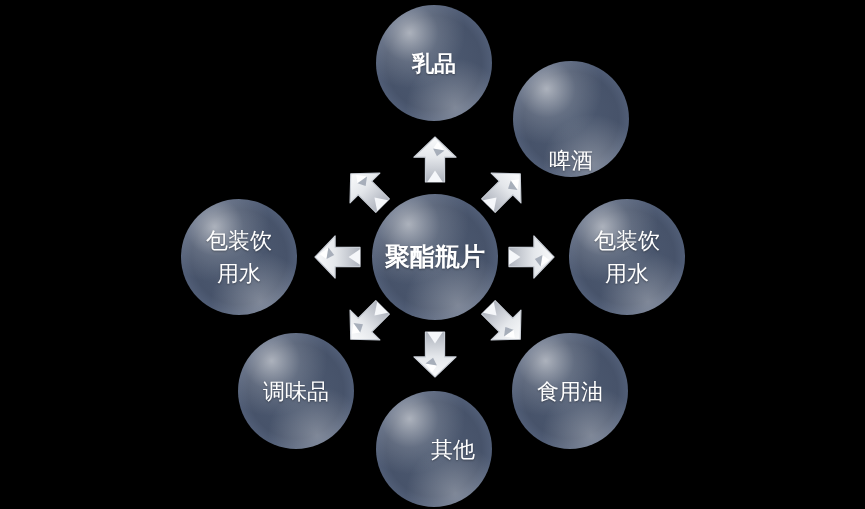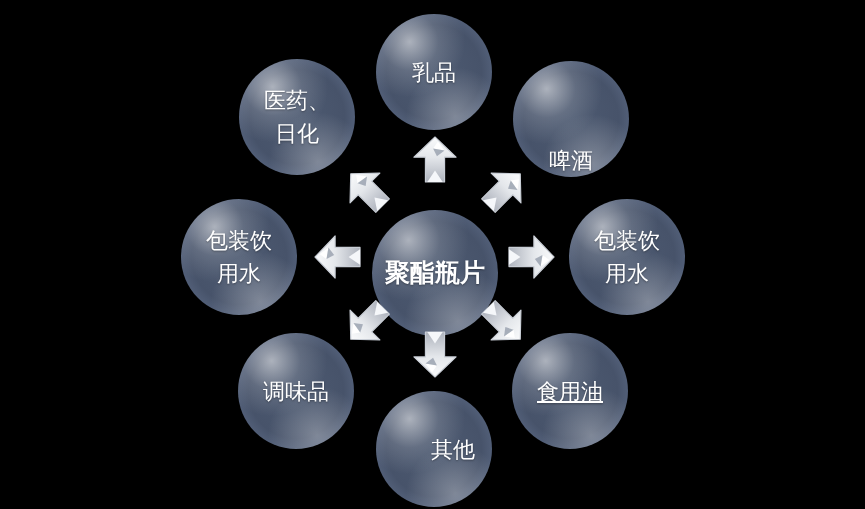--- a/index.html
+++ b/index.html
@@ -45,29 +45,29 @@
     width: 126px;
     height: 126px;
   }
   .bubble.center .label {
     width: auto;
     white-space: nowrap;
     font-size: 25px;
     font-weight: bold;
   }
   
-  .pos-top          { left: 376px; top: 14px; }
+  .pos-top          { left: 376px; top: 5px; font-weight: bold; }
   .pos-top-left     { left: 239px; top: 59px; }
   .pos-top-right    { left: 513px; top: 61px; align-items: flex-end; }
   .pos-left         { left: 181px; top: 199px; }
   .pos-right        { left: 569px; top: 199px; }
   .pos-bottom-left  { left: 238px; top: 333px; }
-  .pos-bottom-right { left: 512px; top: 333px; text-decoration: underline; }
+  .pos-bottom-right { left: 512px; top: 333px; }
   .pos-bottom       { left: 376px; top: 391px; justify-content: flex-end; }
-  .pos-center       { left: 372px; top: 210px; text-align: right; }
+  .pos-center       { left: 372px; top: 194px; text-align: right; }
   
   .arrow {
     position: absolute;
     width: 46px;
     height: 48px;
   }
   .arrow svg { width: 100%; height: 100%; display: block; }
   .arr-up         { left: 412px; top: 136px; transform: rotate(0deg); }
   .arr-up-right   { left: 481px; top: 166px; transform: rotate(45deg); }
   .arr-right      { left: 508px; top: 233px; transform: rotate(90deg); }
@@ -97,23 +97,20 @@
       </g>
     </defs>
   </svg>
 
   <div class="bubble center pos-center">
     <span class="label">聚酯瓶片</span>
   </div>
 
   <div class="bubble pos-top">
     <span class="label">乳品</span>
-  </div>
-  <div class="bubble pos-top-left">
-    <span class="label">医药、日化</span>
   </div>
   <div class="bubble pos-top-right">
     <span class="label">啤酒</span>
   </div>
   <div class="bubble pos-left">
     <span class="label">包装饮用水</span>
   </div>
   <div class="bubble pos-bottom-left">
     <span class="label">调味品</span>
   </div>

